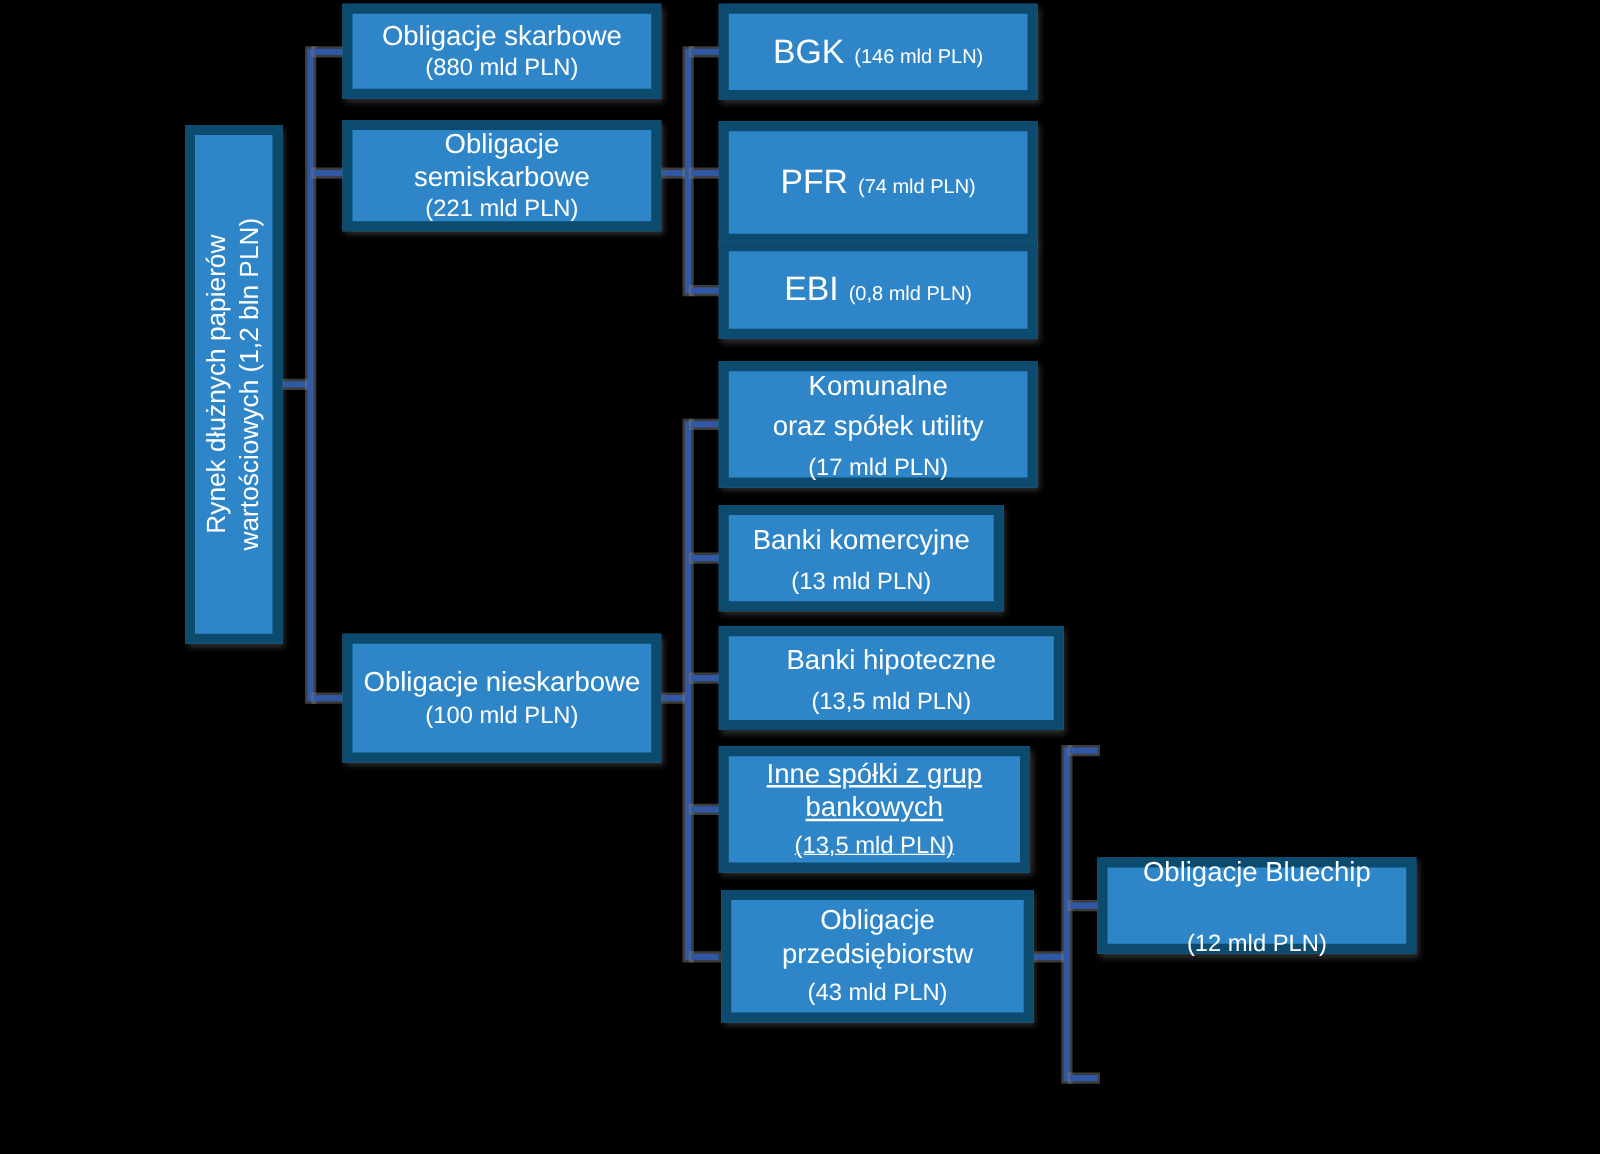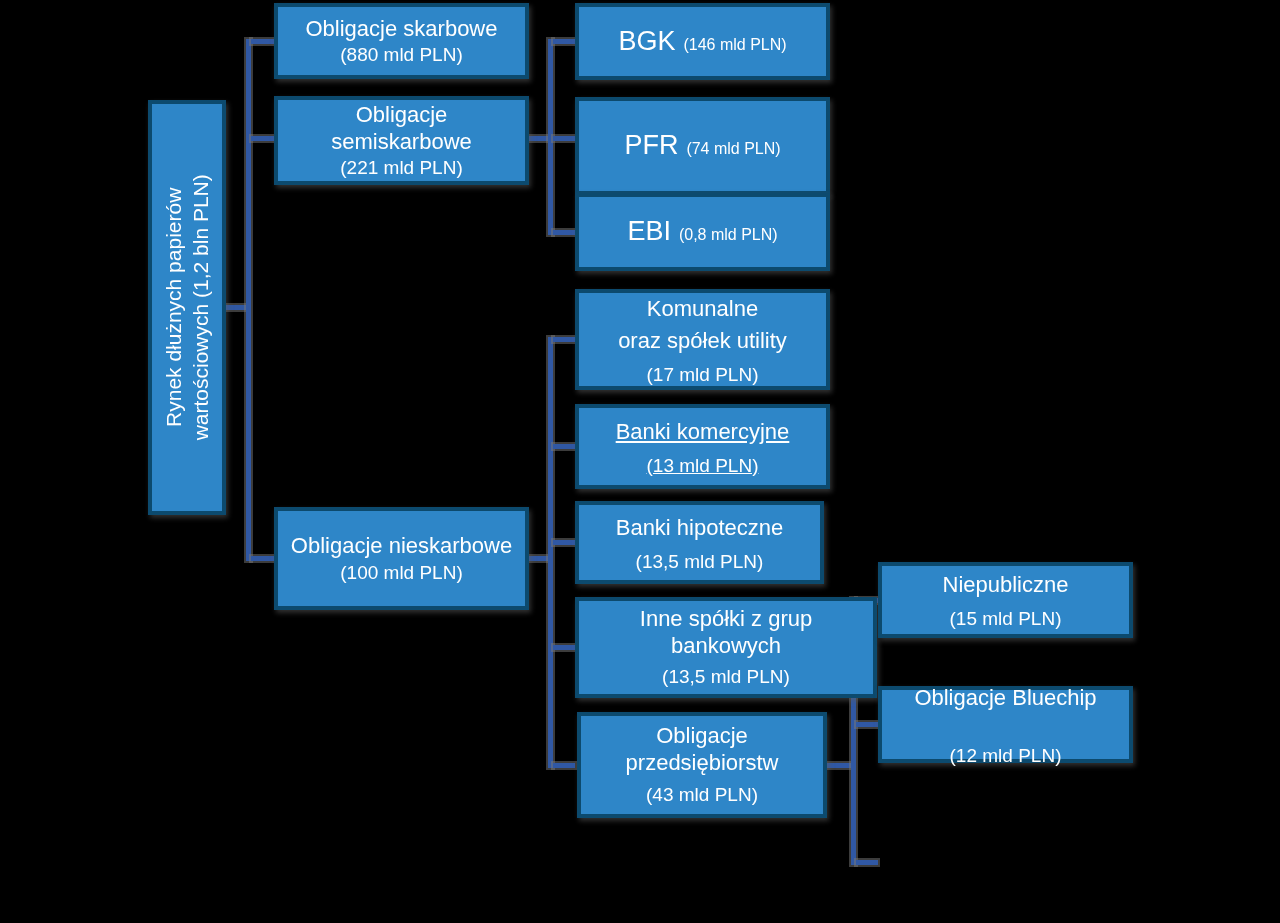--- a/index.html
+++ b/index.html
@@ -2,21 +2,21 @@
 <html><head>
 <meta charset="utf-8">
 <style>
   html,body { margin:0; padding:0; background:#000; }
   #stage {
     position:relative; width:1280px; height:923px; background:#000000;
     overflow:hidden; font-family:"Liberation Sans", sans-serif;
   }
   .box {
     position:absolute; box-sizing:border-box;
-    background:#2E86C8; border:4px solid #0c4a6e;
+    background:#2E86C8; border:8px solid #0c4a6e;
     box-shadow:2px 3px 5px rgba(95,95,95,0.5);
     display:flex; flex-direction:column; align-items:center; justify-content:center;
     color:#FFFFFF; text-align:center;
   }
   .box-label { display:block; font-size:22px; line-height:1.24; }
   .box-value { display:block; font-size:19px; line-height:1.2; margin-top:2px; }
   .roomy .box-label { line-height:1.45; }
   .roomy .box-value { margin-top:7px; }
   .inline-row { display:flex; align-items:baseline; justify-content:center; gap:8px; }
   .inline-row .box-label { display:inline; font-size:27px; }
@@ -102,46 +102,42 @@
       <span class="box-value">(0,8 mld PLN)</span>
     </div>
   </div>
 
   <div class="box roomy" style="left:575px; top:289px; width:255px; height:101px;">
     <span class="box-label">Komunalne</span>
     <span class="box-label">oraz spółek utility</span>
     <span class="box-value">(17 mld PLN)</span>
   </div>
 
-  <div class="box roomy" style="left:575px; top:404px; width:255px; height:85px;text-decoration:underline;">
+  <div class="box roomy" style="left:575px; top:404px; width:228px; height:85px;">
     <span class="box-label">Banki komercyjne</span>
     <span class="box-value">(13 mld PLN)</span>
   </div>
 
-  <div class="box roomy" style="left:575px; top:501px; width:249px; height:83px;">
+  <div class="box roomy" style="left:575px; top:501px; width:276px; height:83px;">
     <span class="box-label">Banki hipoteczne</span>
     <span class="box-value">(13,5 mld PLN)</span>
   </div>
 
-  <div class="box roomy" style="left:575px; top:597px; width:302px; height:101px;">
+  <div class="box roomy" style="left:575px; top:597px; width:249px; height:101px;text-decoration:underline;">
     <span class="box-label" style="line-height:1.22;">Inne spółki z grup</span>
     <span class="box-label" style="line-height:1.22;">bankowych</span>
     <span class="box-value">(13,5 mld PLN)</span>
   </div>
 
   <div class="box roomy" style="left:577px; top:712px; width:250px; height:106px;">
     <span class="box-label" style="line-height:1.22;">Obligacje</span>
     <span class="box-label" style="line-height:1.22;">przedsiębiorstw</span>
     <span class="box-value">(43 mld PLN)</span>
   </div>
 
-  <div class="box roomy" style="left:878px; top:562px; width:255px; height:76px;">
-    <span class="box-label">Niepubliczne</span>
-    <span class="box-value">(15 mld PLN)</span>
-  </div>
 
   <div class="box roomy" style="left:878px; top:686px; width:255px; height:77px;gap:24px;">
     <span class="box-label">Obligacje Bluechip</span>
     <span class="box-value">(12 mld PLN)</span>
   </div>
 
 
 </div>
 
 </body></html>

